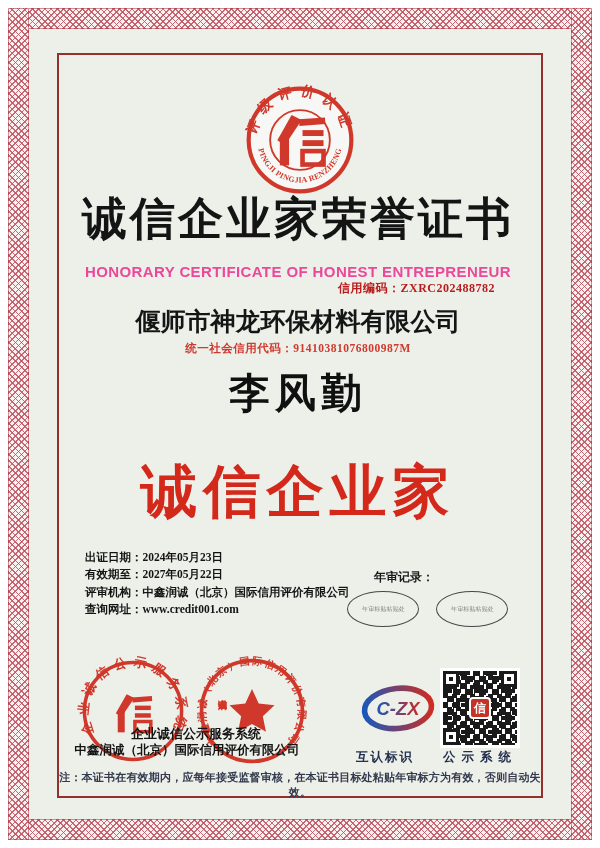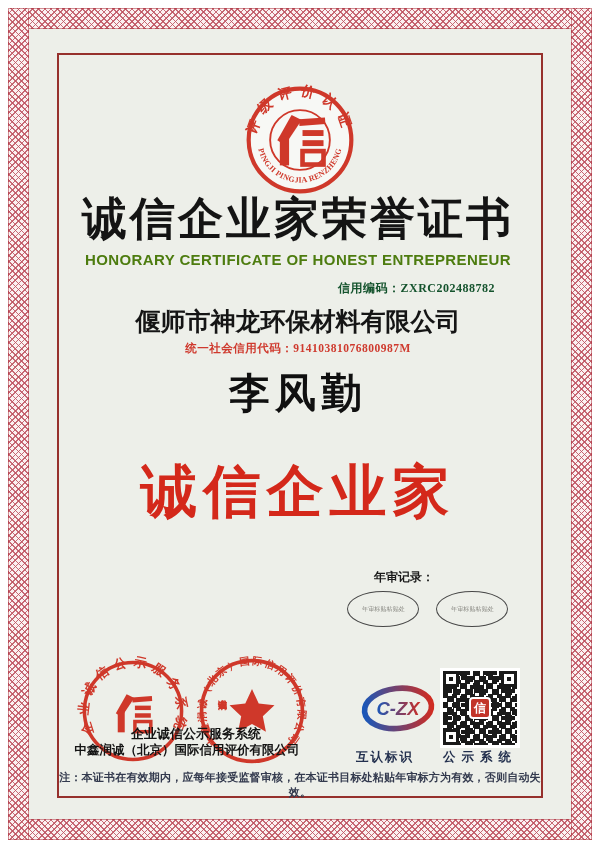--- a/index.html
+++ b/index.html
@@ -15,23 +15,23 @@
   .band.bottom{left:8px;top:819px;width:584px;height:21px;}
   .band.left{left:8px;top:8px;width:21px;height:832px;}
   .band.right{left:571px;top:8px;width:21px;height:832px;}
   
   .paper{position:absolute;left:29px;top:29px;width:542px;height:790px;background:#edefe9;}
   .frame{position:absolute;left:57px;top:53px;width:486px;height:745px;border:2px solid #96302c;box-sizing:border-box;}
   .abs{position:absolute;}
   .ctr{left:0;width:596px;text-align:center;}
   
   .title-cn{top:197px;font-size:45px;font-weight:900;color:#141414;letter-spacing:3px;line-height:1;}
-  .title-en{top:252px;font-size:15px;font-weight:700;color:#4d7c0f;letter-spacing:.4px;
+  .title-en{top:264px;font-size:15px;font-weight:700;color:#ec4899;letter-spacing:.4px;
      font-family:"Liberation Sans",sans-serif;line-height:1;}
-  .credit-line{left:338px;top:280px;font-size:12px;font-weight:700;color:#14532d;letter-spacing:.5px;}
+  .credit-line{left:338px;top:280px;font-size:12px;font-weight:700;color:#b91c1c;letter-spacing:.5px;}
   .company{top:307px;font-size:25px;font-weight:900;color:#151515;letter-spacing:0;line-height:1.2;}
   .uscc{top:341px;font-size:11.5px;font-weight:700;color:#cf3a2e;letter-spacing:.5px;}
   .holder{top:371px;font-size:41px;font-weight:900;color:#101010;letter-spacing:5px;line-height:1.1;}
   .honor{top:459px;font-size:57px;font-weight:900;color:#d4281a;letter-spacing:6px;line-height:1.15;}
   .fields{left:85px;top:549px;font-size:11.5px;font-weight:700;color:#141414;}
   .fields .row{height:17.4px;line-height:17.4px;white-space:nowrap;}
   .annual-label{left:333px;top:569px;font-size:12px;font-weight:700;color:#1a1a1a;margin-left:41px;}
   .sticker{width:72px;height:36px;border:1.5px solid #474747;border-radius:50%;box-sizing:border-box;
      display:flex;align-items:center;justify-content:center;}
   .sticker span{font-size:9px;color:#8a8a84;transform:scale(.68);white-space:nowrap;}
@@ -96,20 +96,34 @@
   </div>
 
   <div class="abs ctr company">偃师市神龙环保材料有限公司</div>
   <div class="abs ctr uscc">
     <span>统一社会信用代码：</span><span>91410381076800987M</span>
   </div>
 
   <div class="abs ctr holder">李风勤</div>
   <div class="abs ctr honor">诚信企业家</div>
 
+  <div class="abs fields">
+    <div class="row">
+      <span>出证日期：</span><span>2024年05月23日</span>
+    </div>
+    <div class="row">
+      <span>有效期至：</span><span>2027年05月22日</span>
+    </div>
+    <div class="row">
+      <span>评审机构：</span><span>中鑫润诚（北京）国际信用评价有限公司</span>
+    </div>
+    <div class="row">
+      <span>查询网址：</span><span>www.credit001.com</span>
+    </div>
+  </div>
 
   <div class="abs annual-label">年审记录：</div>
   <div class="abs sticker" style="left:347px;top:591px;">
     <span>年审标贴粘贴处</span>
   </div>
   <div class="abs sticker" style="left:436px;top:591px;">
     <span>年审标贴粘贴处</span>
   </div>
 
   <svg class="abs seal-svg" style="left:80px;top:658px;z-index:3;" width="106" height="106" viewBox="0 0 120 120">

